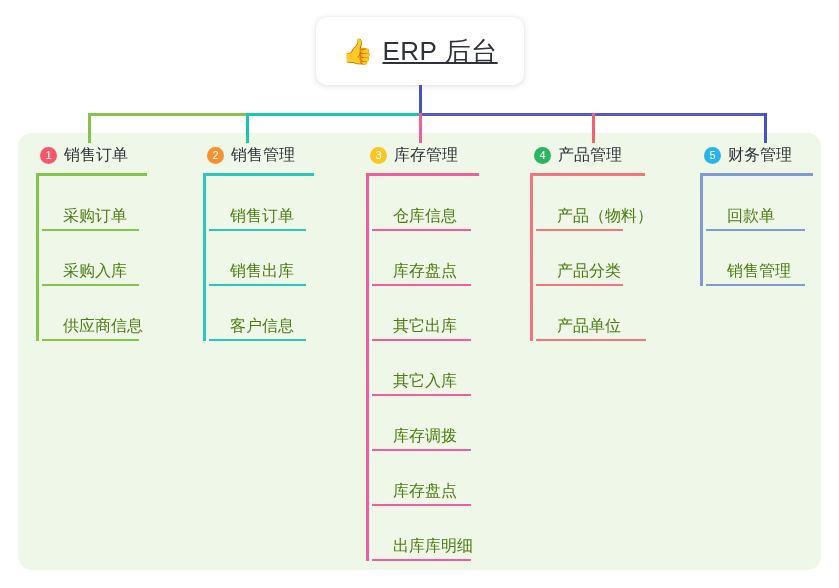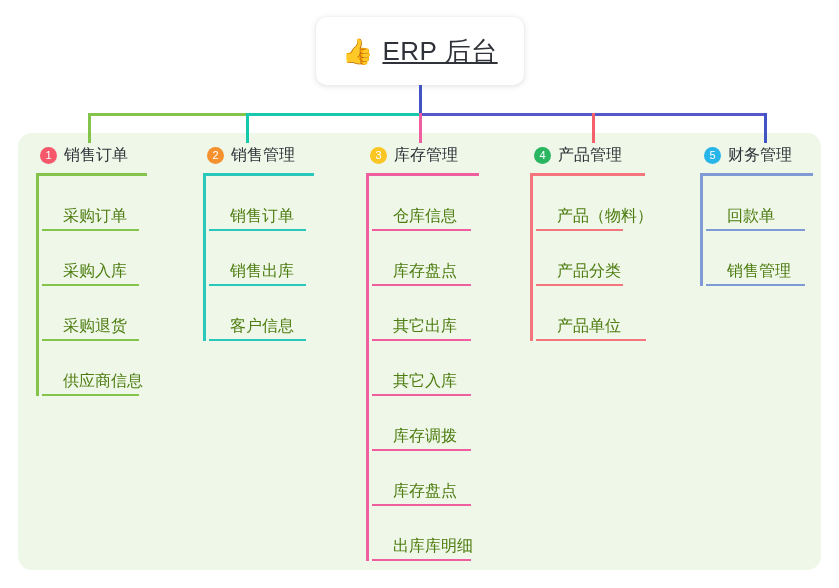--- a/index.html
+++ b/index.html
@@ -179,24 +179,20 @@
     <div class="stem" style="background: rgb(133, 196, 74);"></div>
     <div class="leaf">
       <span class="leaf-label">采购订单</span>
       <span class="leaf-rule" style="background: rgb(133, 196, 74);"></span>
     </div>
     <div class="leaf">
       <span class="leaf-label">采购入库</span>
       <span class="leaf-rule" style="background: rgb(133, 196, 74);"></span>
     </div>
     <div class="leaf">
-      <span class="leaf-label">采购退货</span>
-      <span class="leaf-rule" style="background: rgb(133, 196, 74);"></span>
-    </div>
-    <div class="leaf">
       <span class="leaf-label">供应商信息</span>
       <span class="leaf-rule" style="background: rgb(133, 196, 74);"></span>
     </div>
   </div>
 </div>
 
 <div class="column col-2">
   <div class="col-head">
     <span class="badge" style="background: rgb(245, 146, 47);">2</span>
     <span class="col-title">销售管理</span>

